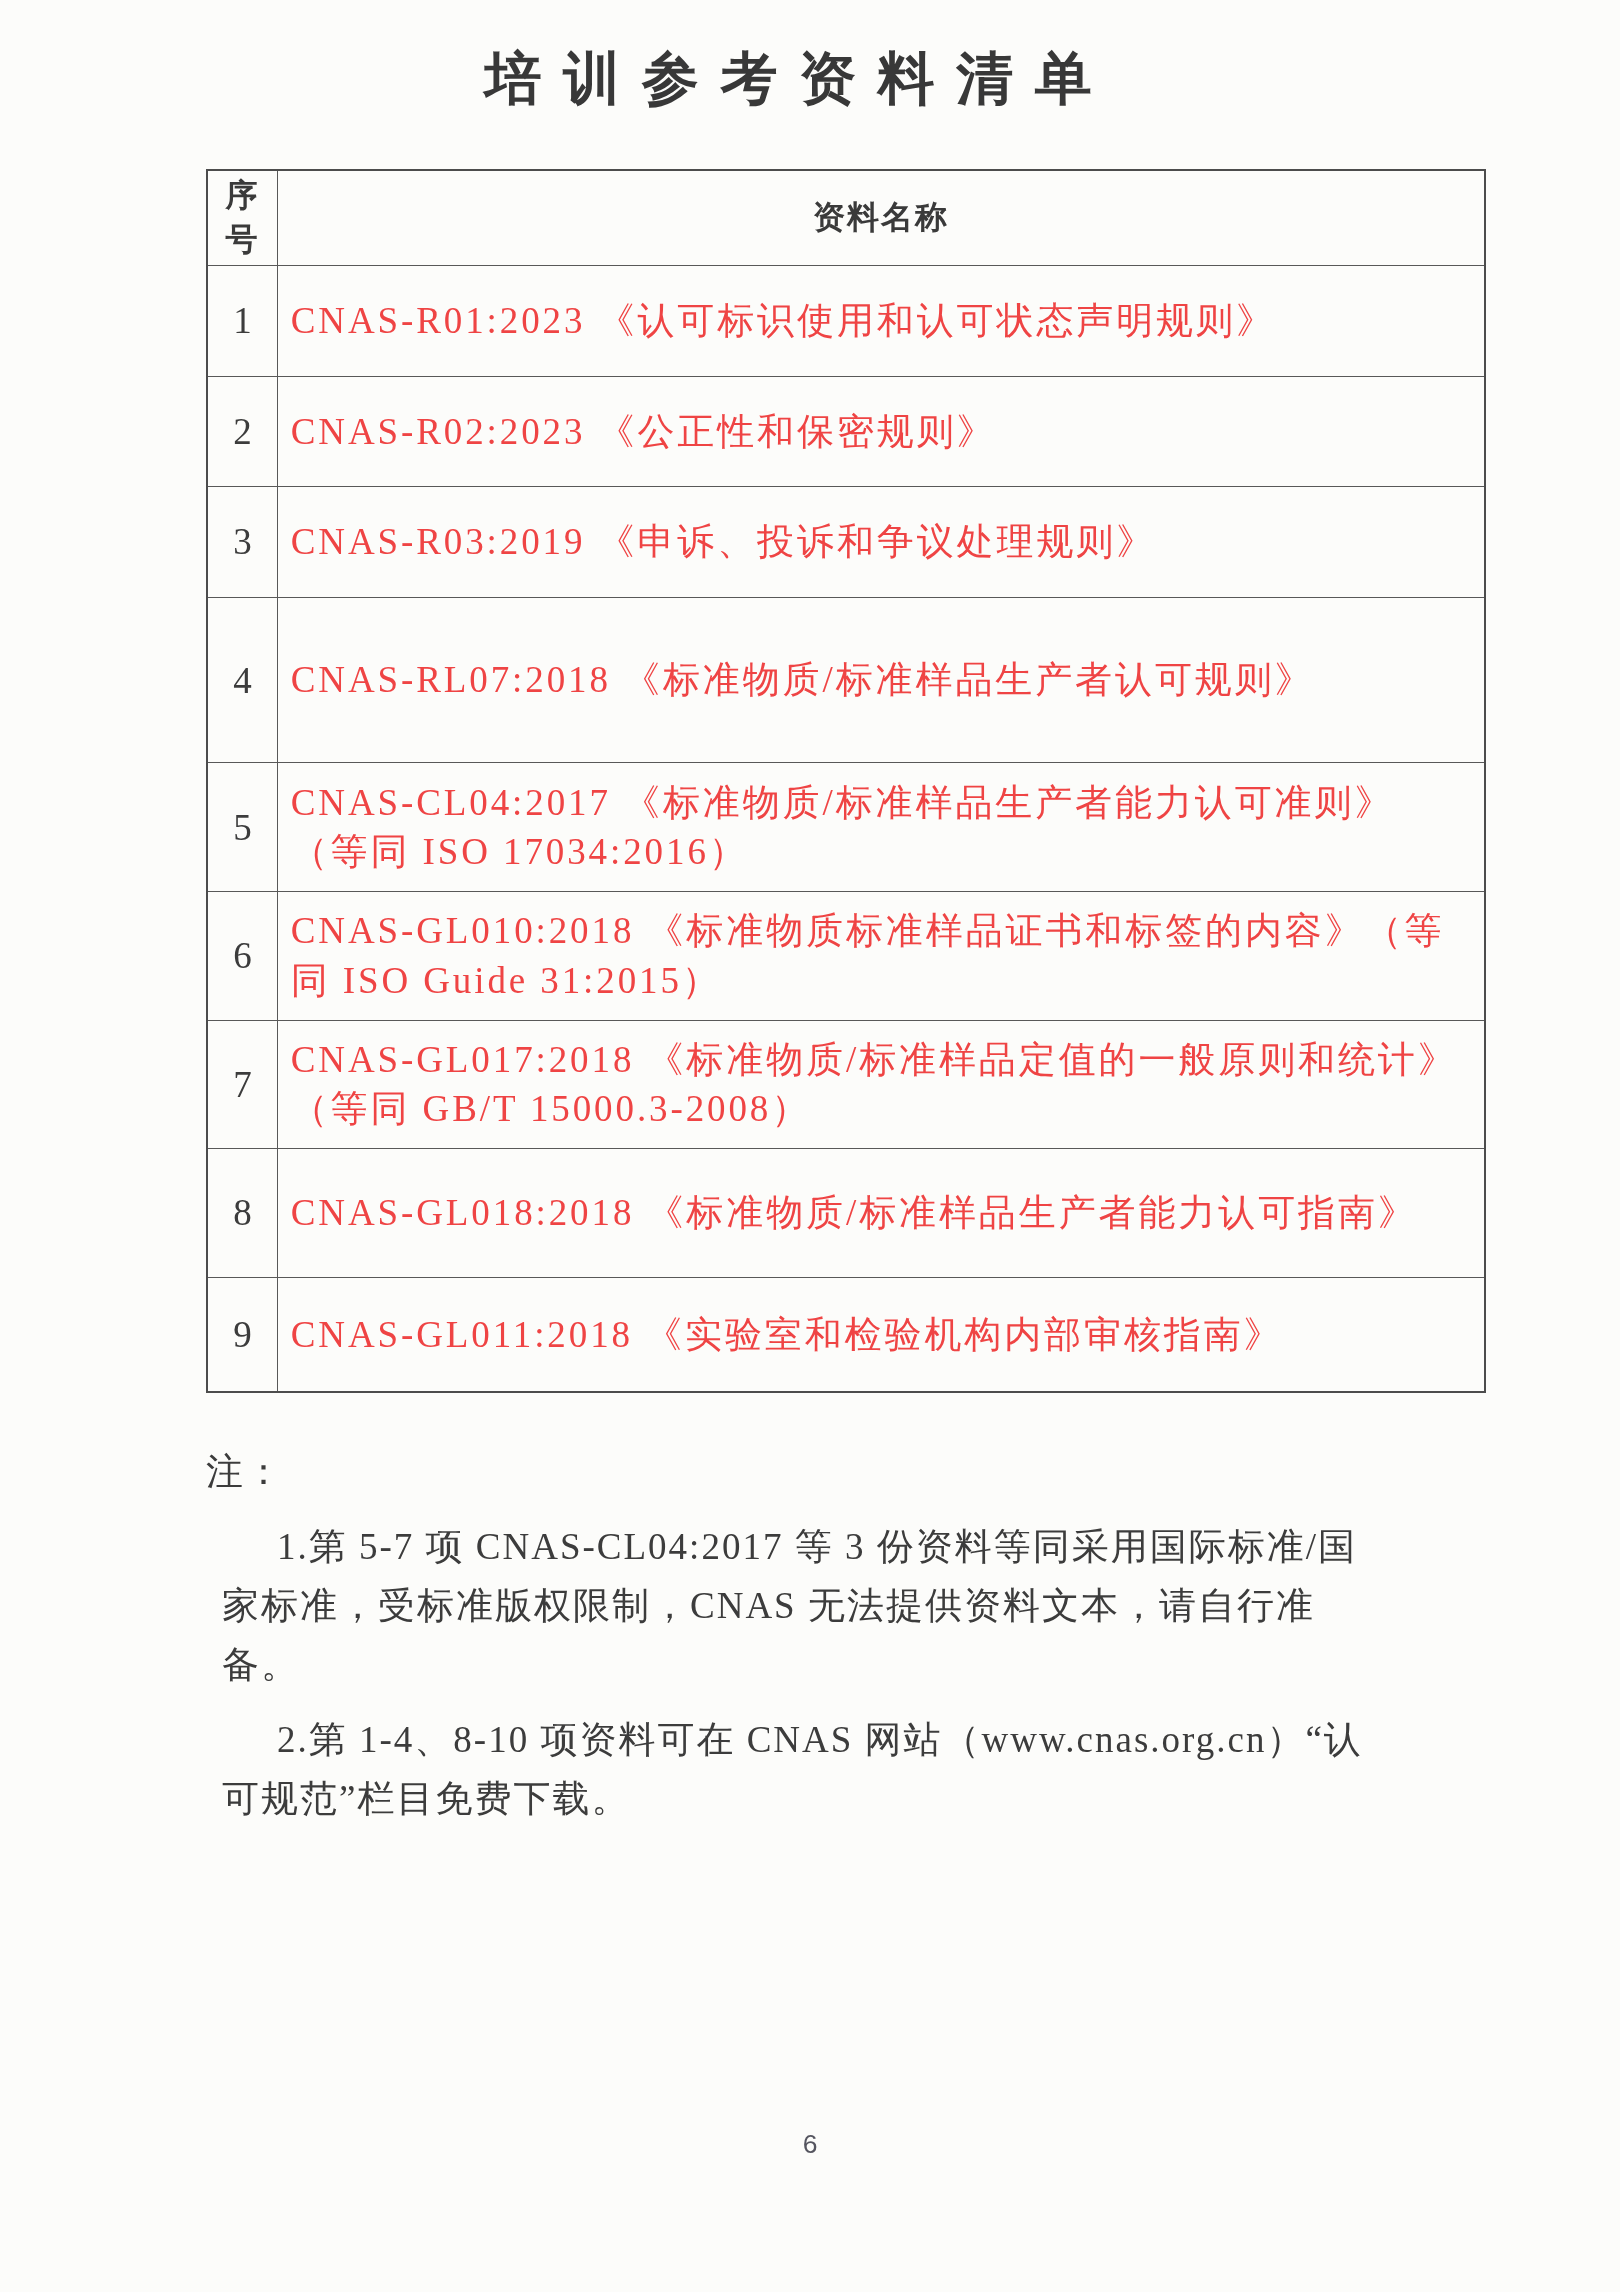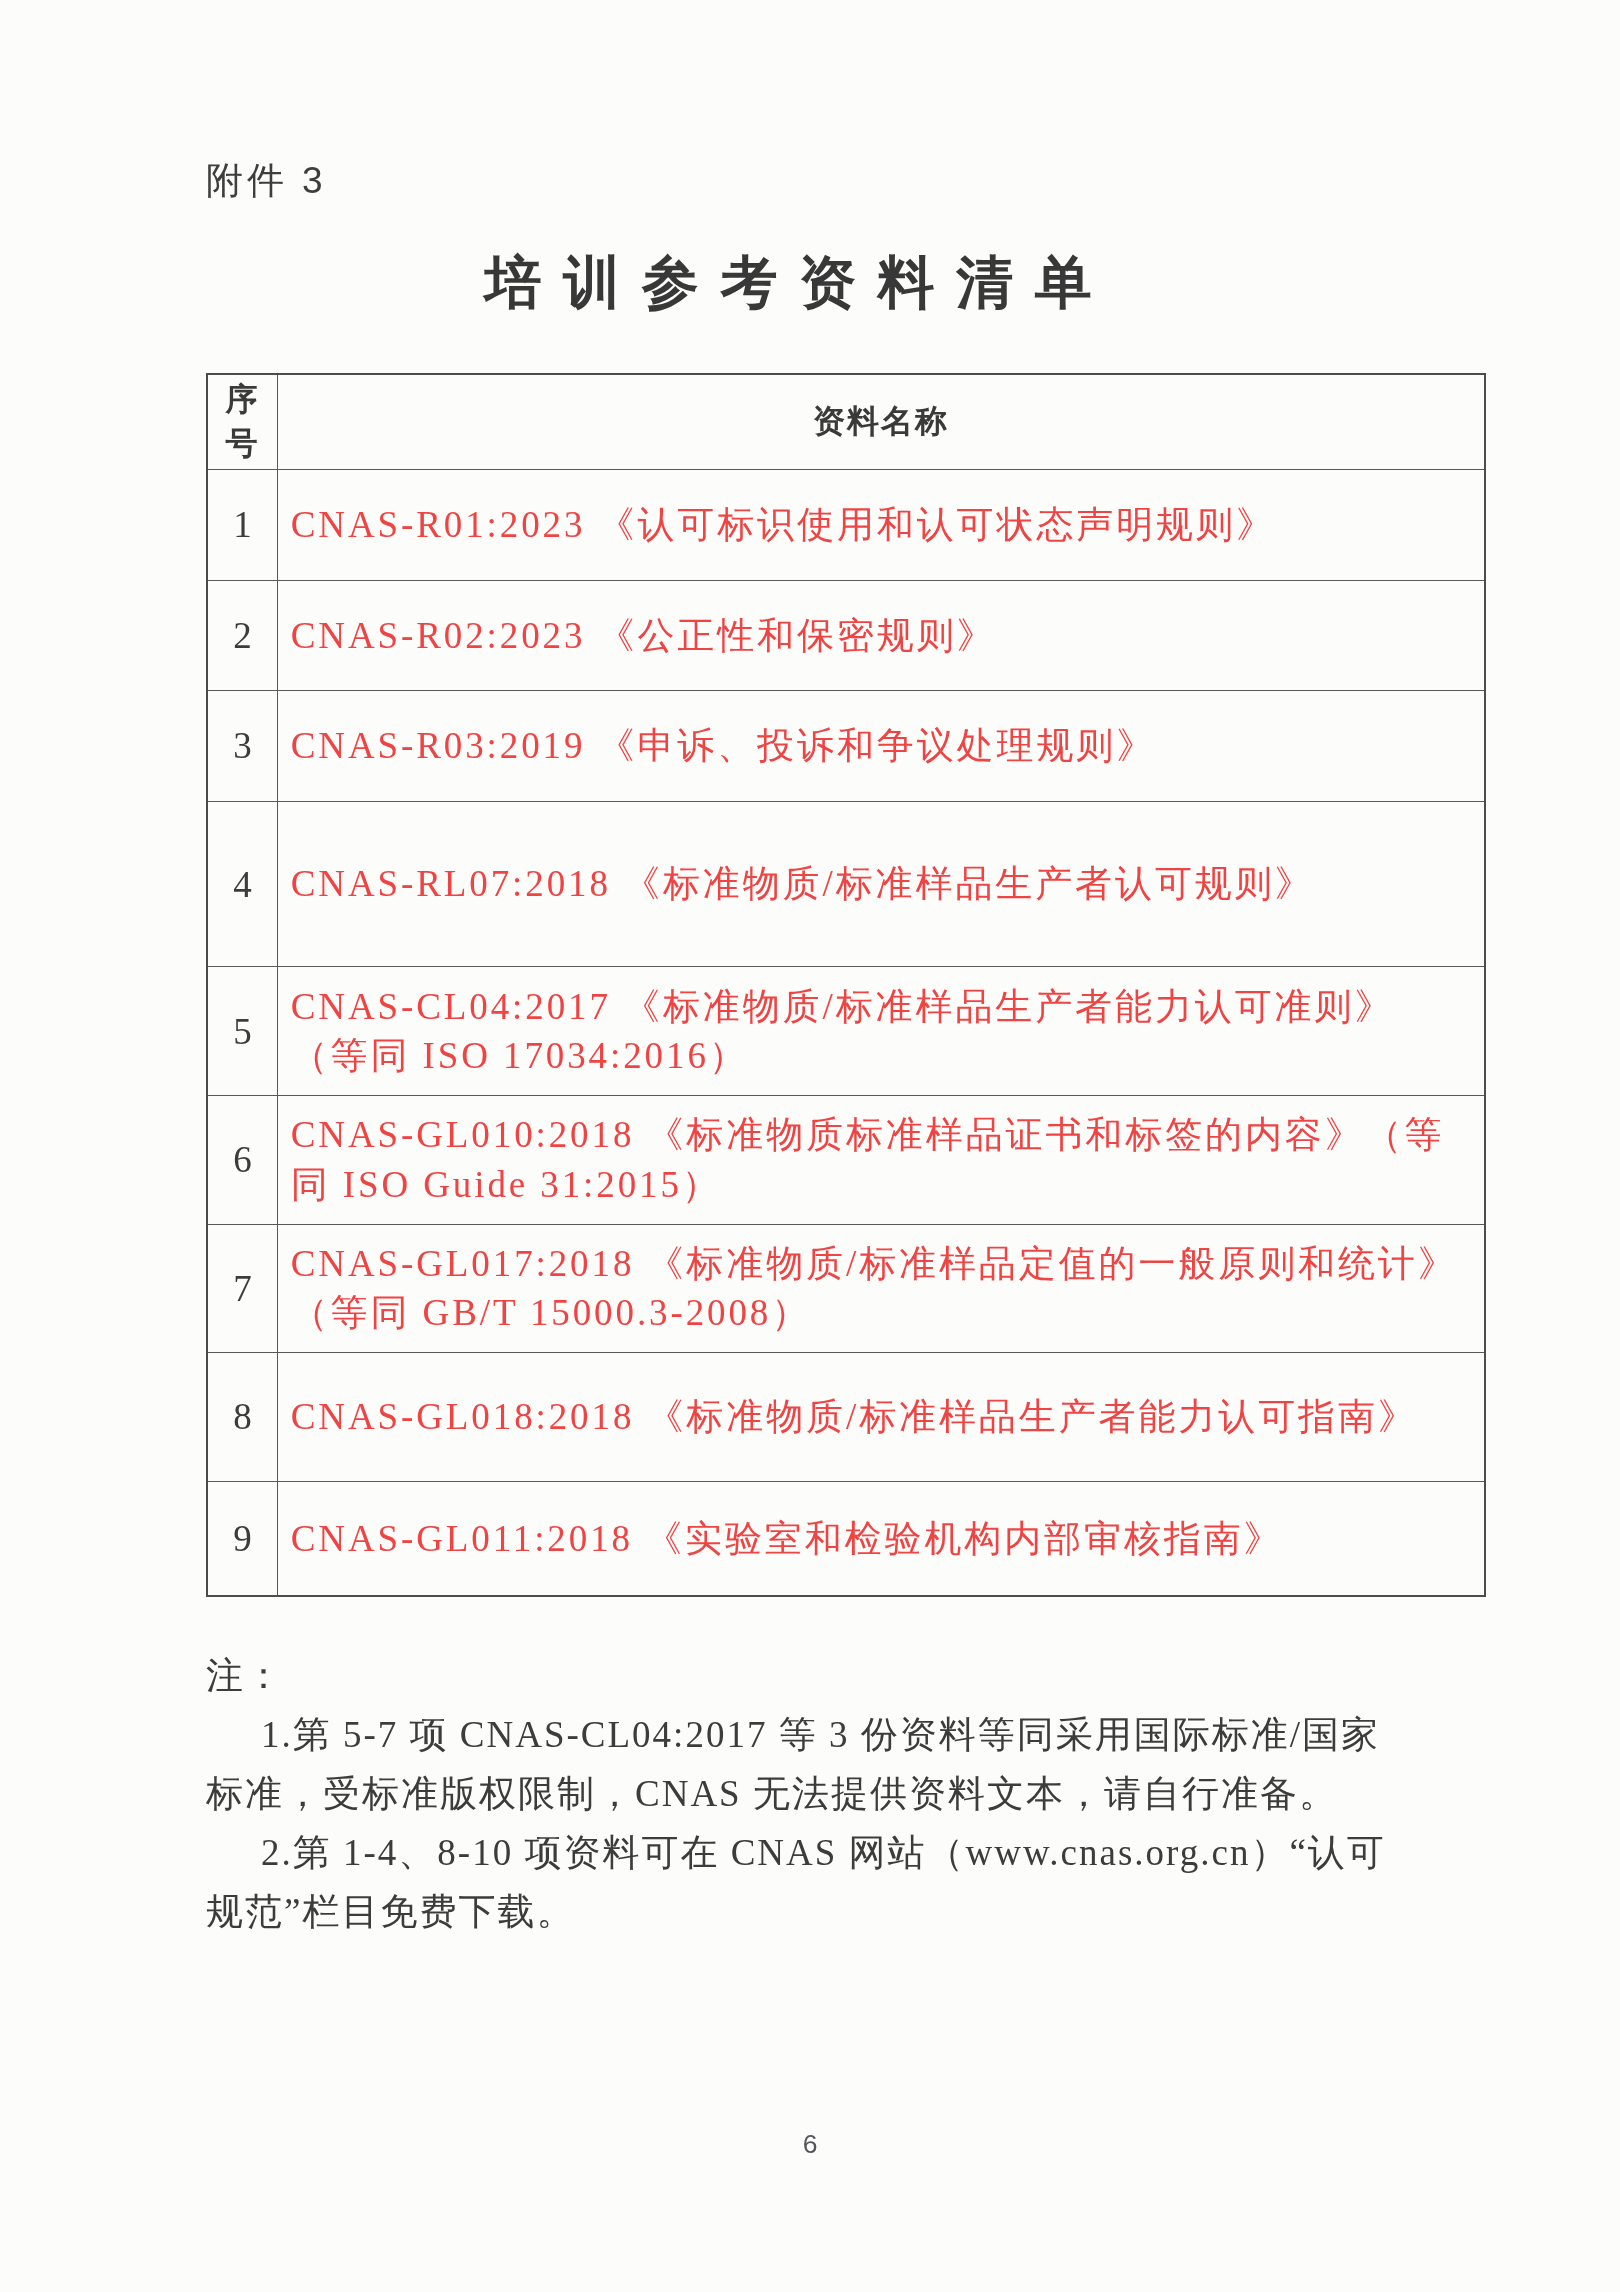--- a/index.html
+++ b/index.html
@@ -75,40 +75,39 @@
   .notes {
     margin-top: 49px;
     width: 1186px;
     font-size: 37px;
     line-height: 59px;
     letter-spacing: 2px;
     color: #3c3c3c;
   }
   .notes .note-label { margin: 0; }
   .notes p.note-item {
-    margin: 0;
+    margin: 16px;
     text-indent: 55px;
   }
   .pageno {
     position: absolute;
     left: 0;
     bottom: 133px;
     width: 100%;
     text-align: center;
     font-family: "Liberation Sans", "DejaVu Sans", sans-serif;
     font-size: 26.5px;
     color: #55555f;
   }
 </style>
 </head>
 <body>
 
 <div class="page">
 
-  <div class="attachment">附件 3</div>
 
   <h1 class="title">培训参考资料清单</h1>
 
   <table class="ref-table">
     <thead>
       <tr>
         <th class="col-idx">序号</th>
         <th class="col-name-h">资料名称</th>
       </tr>
     </thead>

